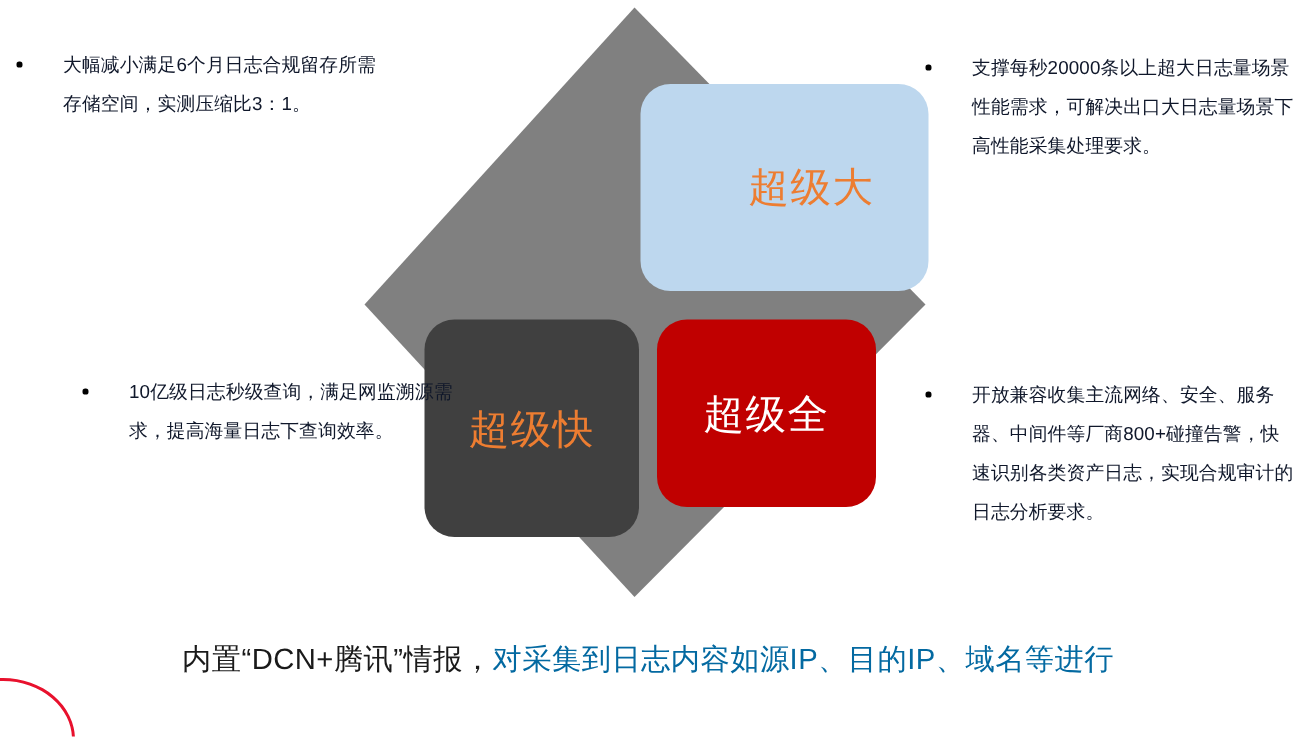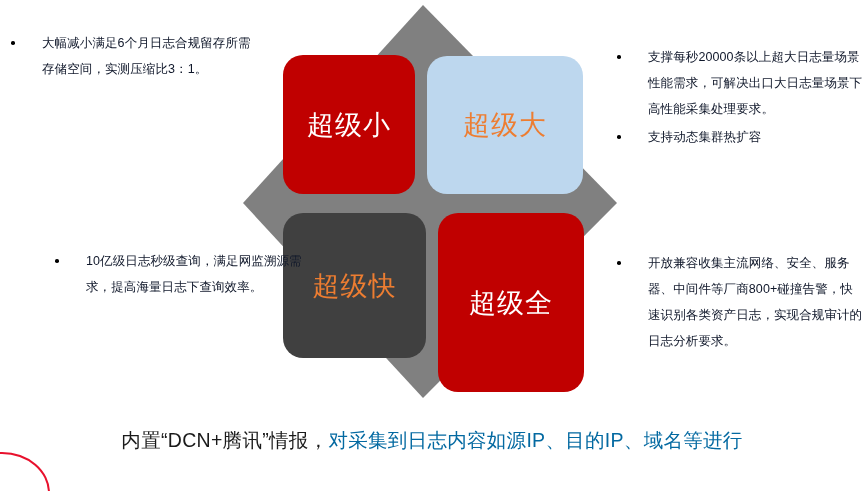--- a/index.html
+++ b/index.html
@@ -19,21 +19,21 @@
   
   .col {
     position: absolute;
     width: 258px;
   }
   .col-left  { left: 0px; }
   .col-right { left: 606px; }
 
   .col-tl { top: 30px; }
   .col-bl { top: 248px; padding-left: 44px; }
-  .col-tr { top: 44px; }
+  .col-tr { top: 32px; }
   .col-br { top: 250px; }
 
   .bullet-list {
     margin: 0;
     padding: 0;
     list-style: none;
   }
   .bullet-item {
     position: relative;
     padding-left: 42px;
@@ -73,23 +73,23 @@
     position: absolute;
     border-radius: 20px;
     display: flex;
     align-items: center;
     justify-content: center;
     font-size: 27px;
     letter-spacing: 1px;
     font-weight: 400;
   }
   .tile-tl { left: 43px;  top: 55px;  width: 132px; height: 139px; }
-  .tile-tr { left: 187px; top: 56px;  width: 156px; height: 138px; }
+  .tile-tr { left: 187px; top: 56px;  width: 156px; height: 138px; padding-left: 36px; }
   .tile-bl { left: 43px;  top: 213px; width: 143px; height: 145px; }
-  .tile-br { left: 198px; top: 213px; width: 146px; height: 179px; }
+  .tile-br { left: 198px; top: 213px; width: 146px; height: 125px; }
 
   
   .caption {
     position: absolute;
     left: 0px;
     top: 424px;
     width: 864px;
     text-align: center;
     font-size: 19.5px;
     line-height: 33px;
@@ -112,23 +112,20 @@
 </style>
 </head>
 <body>
 
 <div class="diagram">
 
   <svg class="diamond" viewBox="0 0 384 404">
     <polygon points="183,5 377,203 183,398 3,203" fill="#808080"></polygon>
   </svg>
 
-  <div class="tile tile-tl" style="background:#C00000;color:#FFFFFF;">
-    <span>超级小</span>
-  </div>
 
   <div class="tile tile-tr" style="background:#BDD7EE;color:#ED7D31;">
     <span>超级大</span>
   </div>
 
   <div class="tile tile-bl" style="background:#404040;color:#ED7D31;text-align:right;">
     <span>超级快</span>
   </div>
 
   <div class="tile tile-br" style="background:#C00000;color:#FFFFFF;">
@@ -145,21 +142,20 @@
 
 <div class="col col-left col-bl">
   <ul class="bullet-list">
     <li class="bullet-item">10亿级日志秒级查询，满足网监溯源需求，提高海量日志下查询效率。</li>
   </ul>
 </div>
 
 <div class="col col-right col-tr">
   <ul class="bullet-list">
     <li class="bullet-item">支撑每秒20000条以上超大日志量场景性能需求，可解决出口大日志量场景下高性能采集处理要求。</li>
-    <li class="bullet-item">支持动态集群热扩容</li>
   </ul>
 </div>
 
 <div class="col col-right col-br">
   <ul class="bullet-list">
     <li class="bullet-item">开放兼容收集主流网络、安全、服务器、中间件等厂商800+碰撞告警，快速识别各类资产日志，实现合规审计的日志分析要求。</li>
   </ul>
 </div>
 
 <div class="caption">

